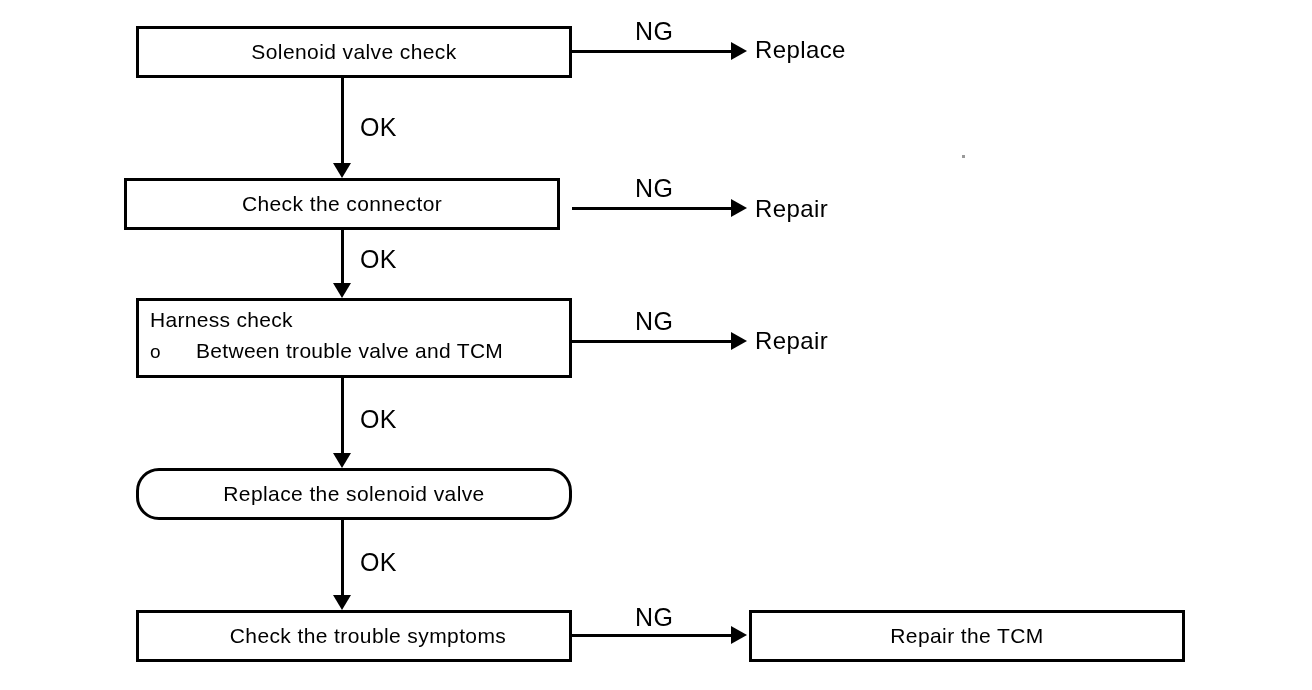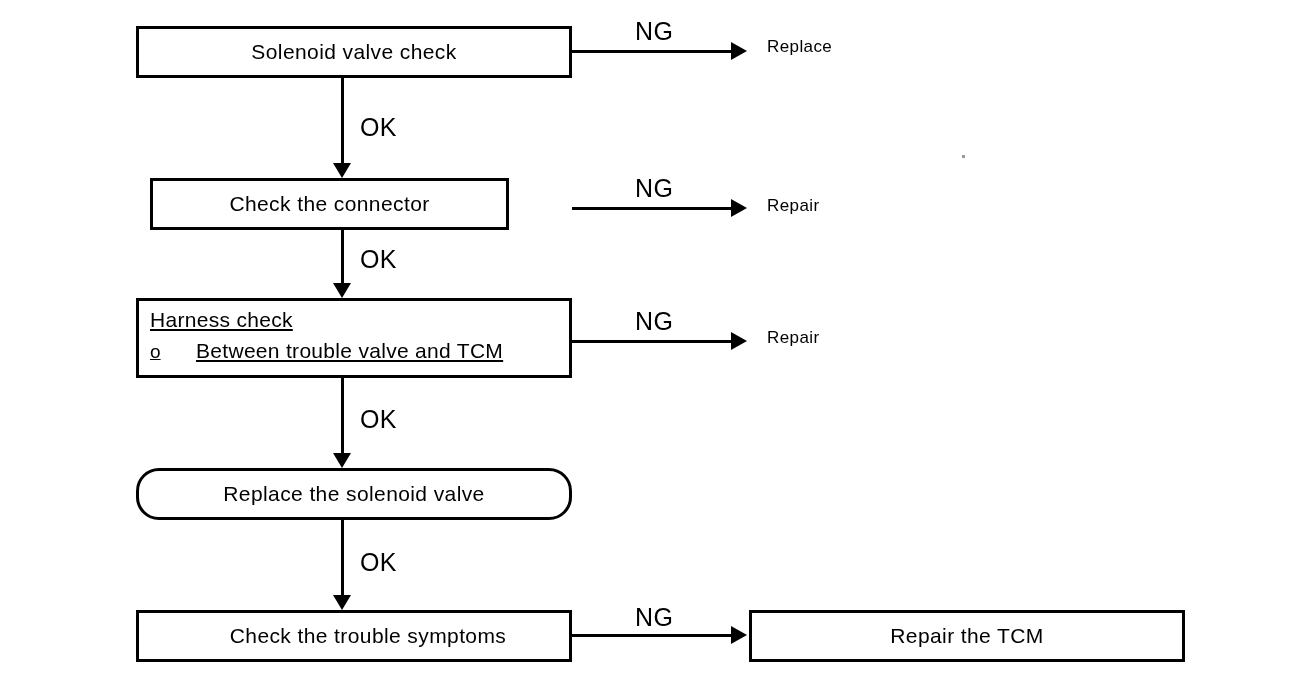--- a/index.html
+++ b/index.html
@@ -97,25 +97,24 @@
   .edge-label {
     position: absolute;
     font-size: 25px;
     letter-spacing: 0.4px;
     white-space: nowrap;
     line-height: 1;
   }
   
   .terminal-text {
     position: absolute;
-    font-size: 17px;
+    font-size: 24px;
     letter-spacing: 0.4px;
     white-space: nowrap;
     line-height: 1;
-    margin-left: 12px;
   }
   .speck {
     position: absolute;
     width: 3px;
     height: 3px;
     background: #9a9a9a;
   }
 </style>
 </head>
 <body>
@@ -128,34 +127,34 @@
 
   <div class="hline" style="left:572px; top:50px; width:169px;"></div>
   <div class="arrow-right" style="left:731px; top:42px;"></div>
   <div class="edge-label" style="left:635px; top:19px;">NG</div>
   <div class="terminal-text" style="left:755px; top:38px;">Replace</div>
 
   <div class="vline" style="left:341px; top:78px; height:87px;"></div>
   <div class="arrow-down" style="left:333px; top:163px;"></div>
   <div class="edge-label" style="left:360px; top:115px;">OK</div>
 
-  <div class="box" style="left:150px; top:178px; width:359px; height:52px;">
+  <div class="box" style="left:124px; top:178px; width:436px; height:52px;">
     <span class="box-label">Check the connector</span>
   </div>
 
   <div class="hline" style="left:572px; top:207px; width:169px;"></div>
   <div class="arrow-right" style="left:731px; top:199px;"></div>
   <div class="edge-label" style="left:635px; top:176px;">NG</div>
   <div class="terminal-text" style="left:755px; top:197px;">Repair</div>
 
   <div class="vline" style="left:341px; top:230px; height:55px;"></div>
   <div class="arrow-down" style="left:333px; top:283px;"></div>
   <div class="edge-label" style="left:360px; top:247px;">OK</div>
 
-  <div class="box align-left" style="left:136px; top:298px; width:436px; height:80px;text-decoration:underline;">
+  <div class="box align-left" style="left:136px; top:298px; width:436px; height:80px;">
     <div class="harness-title">Harness check</div>
     <div class="harness-item">
       <span class="harness-bullet">o</span>
       <span class="harness-text">Between trouble valve and TCM</span>
     </div>
   </div>
 
   <div class="hline" style="left:572px; top:340px; width:169px;"></div>
   <div class="arrow-right" style="left:731px; top:332px;"></div>
   <div class="edge-label" style="left:635px; top:309px;">NG</div>

